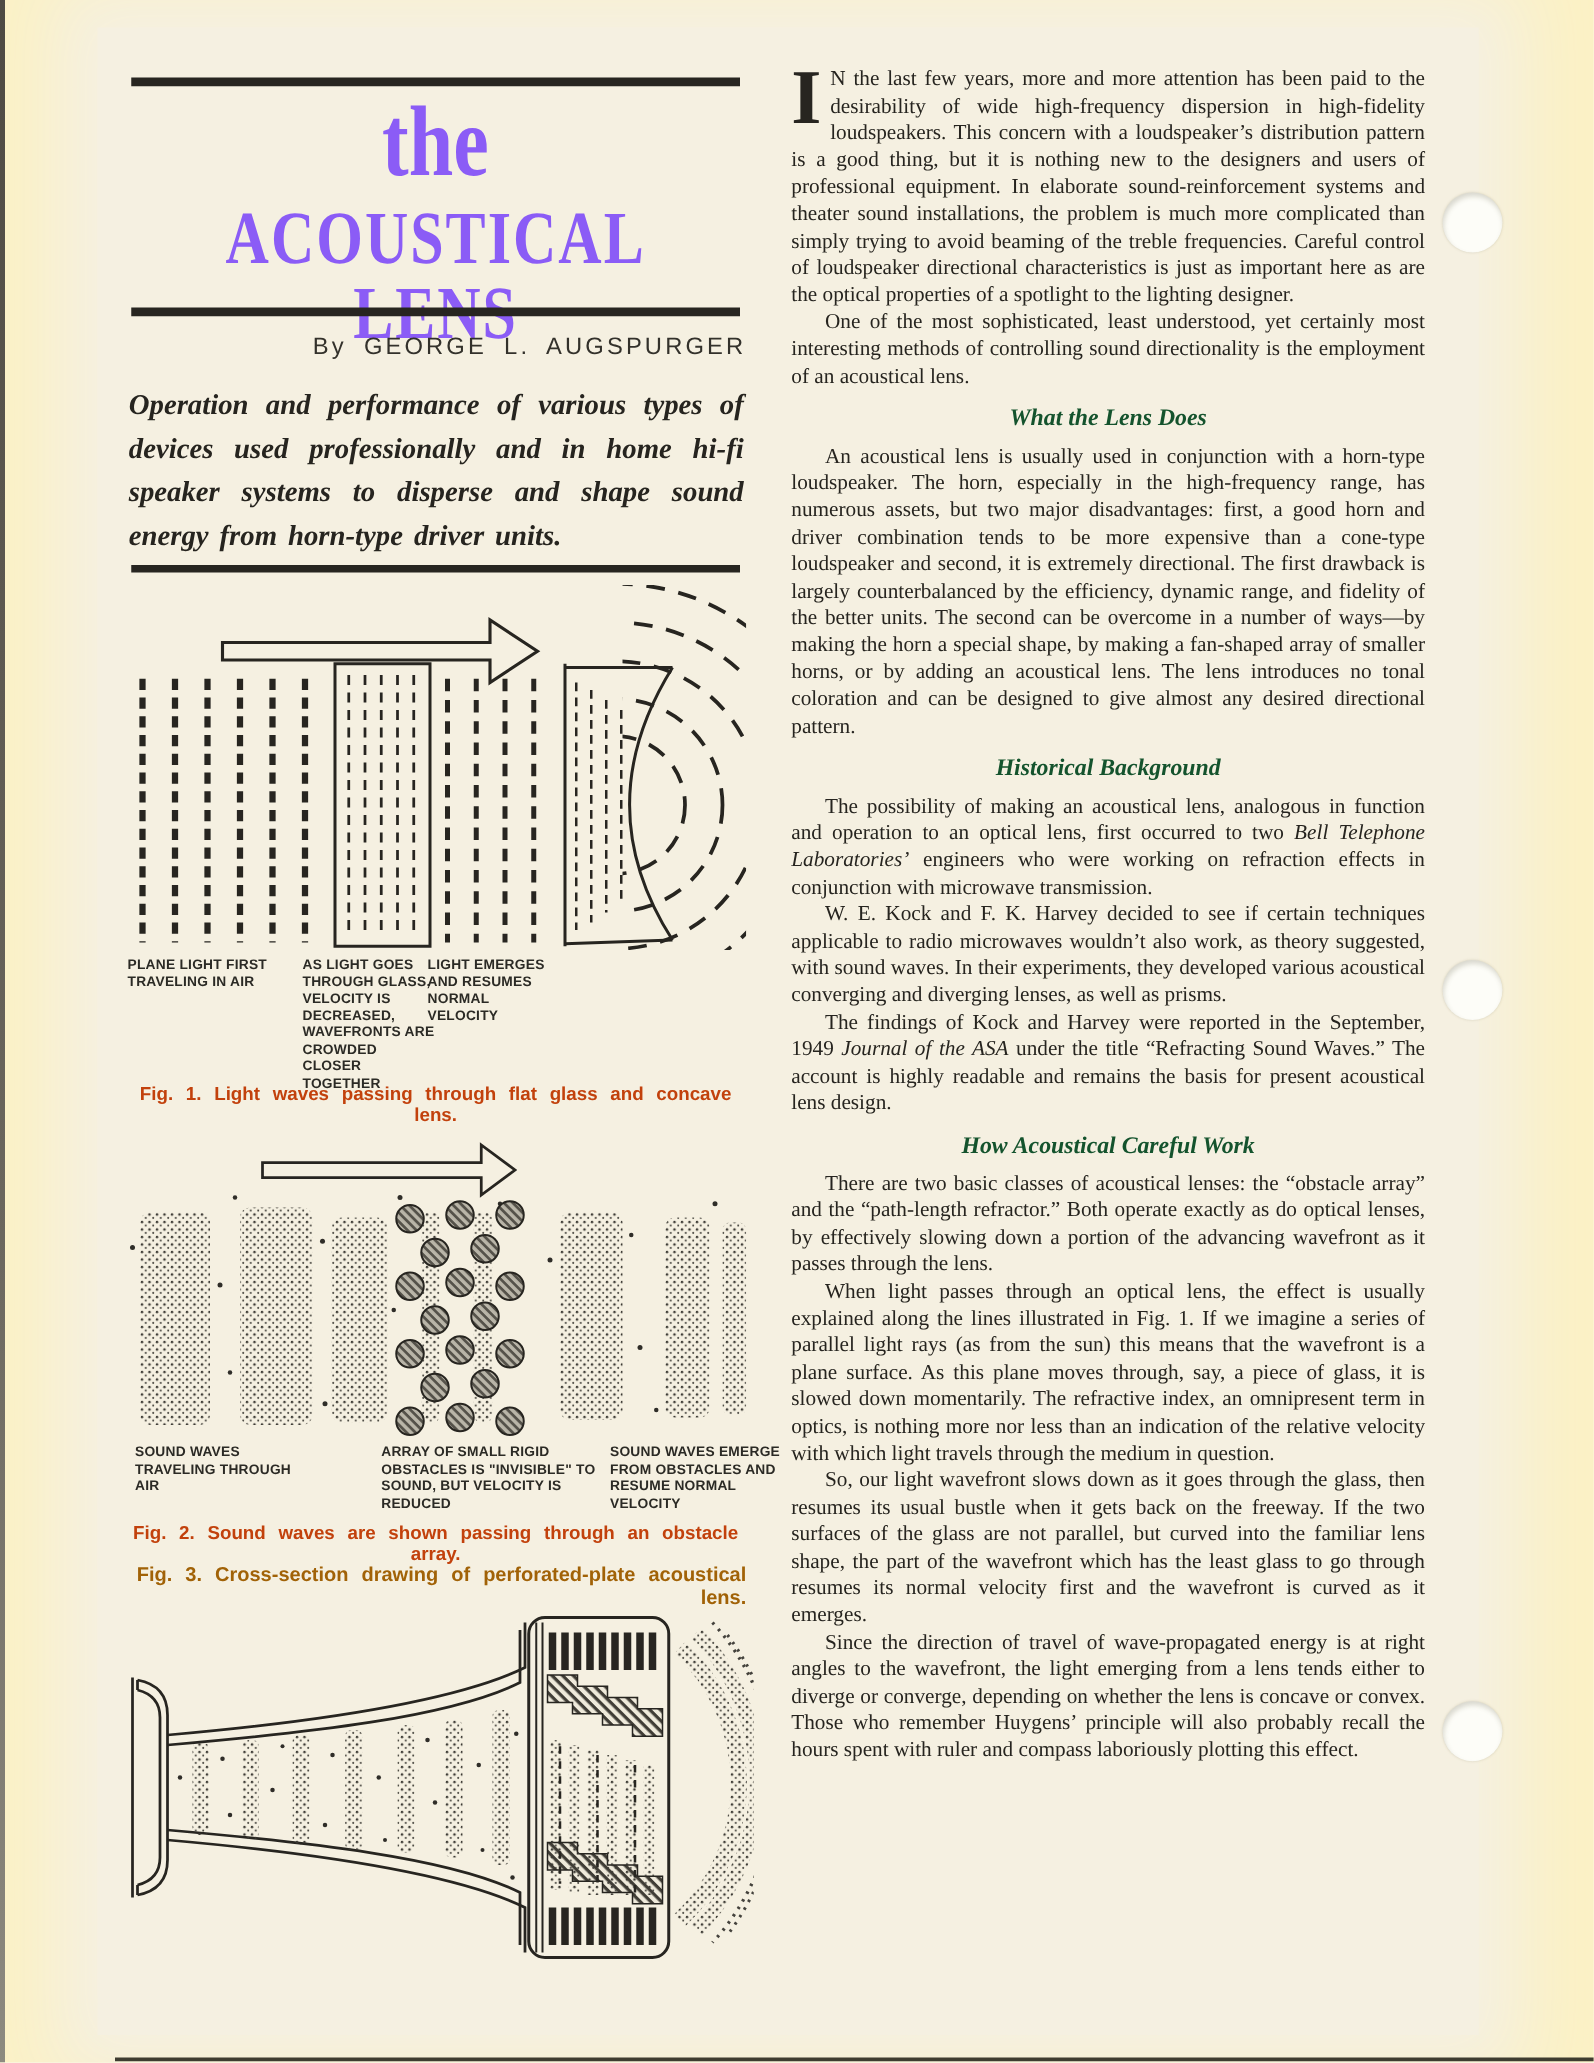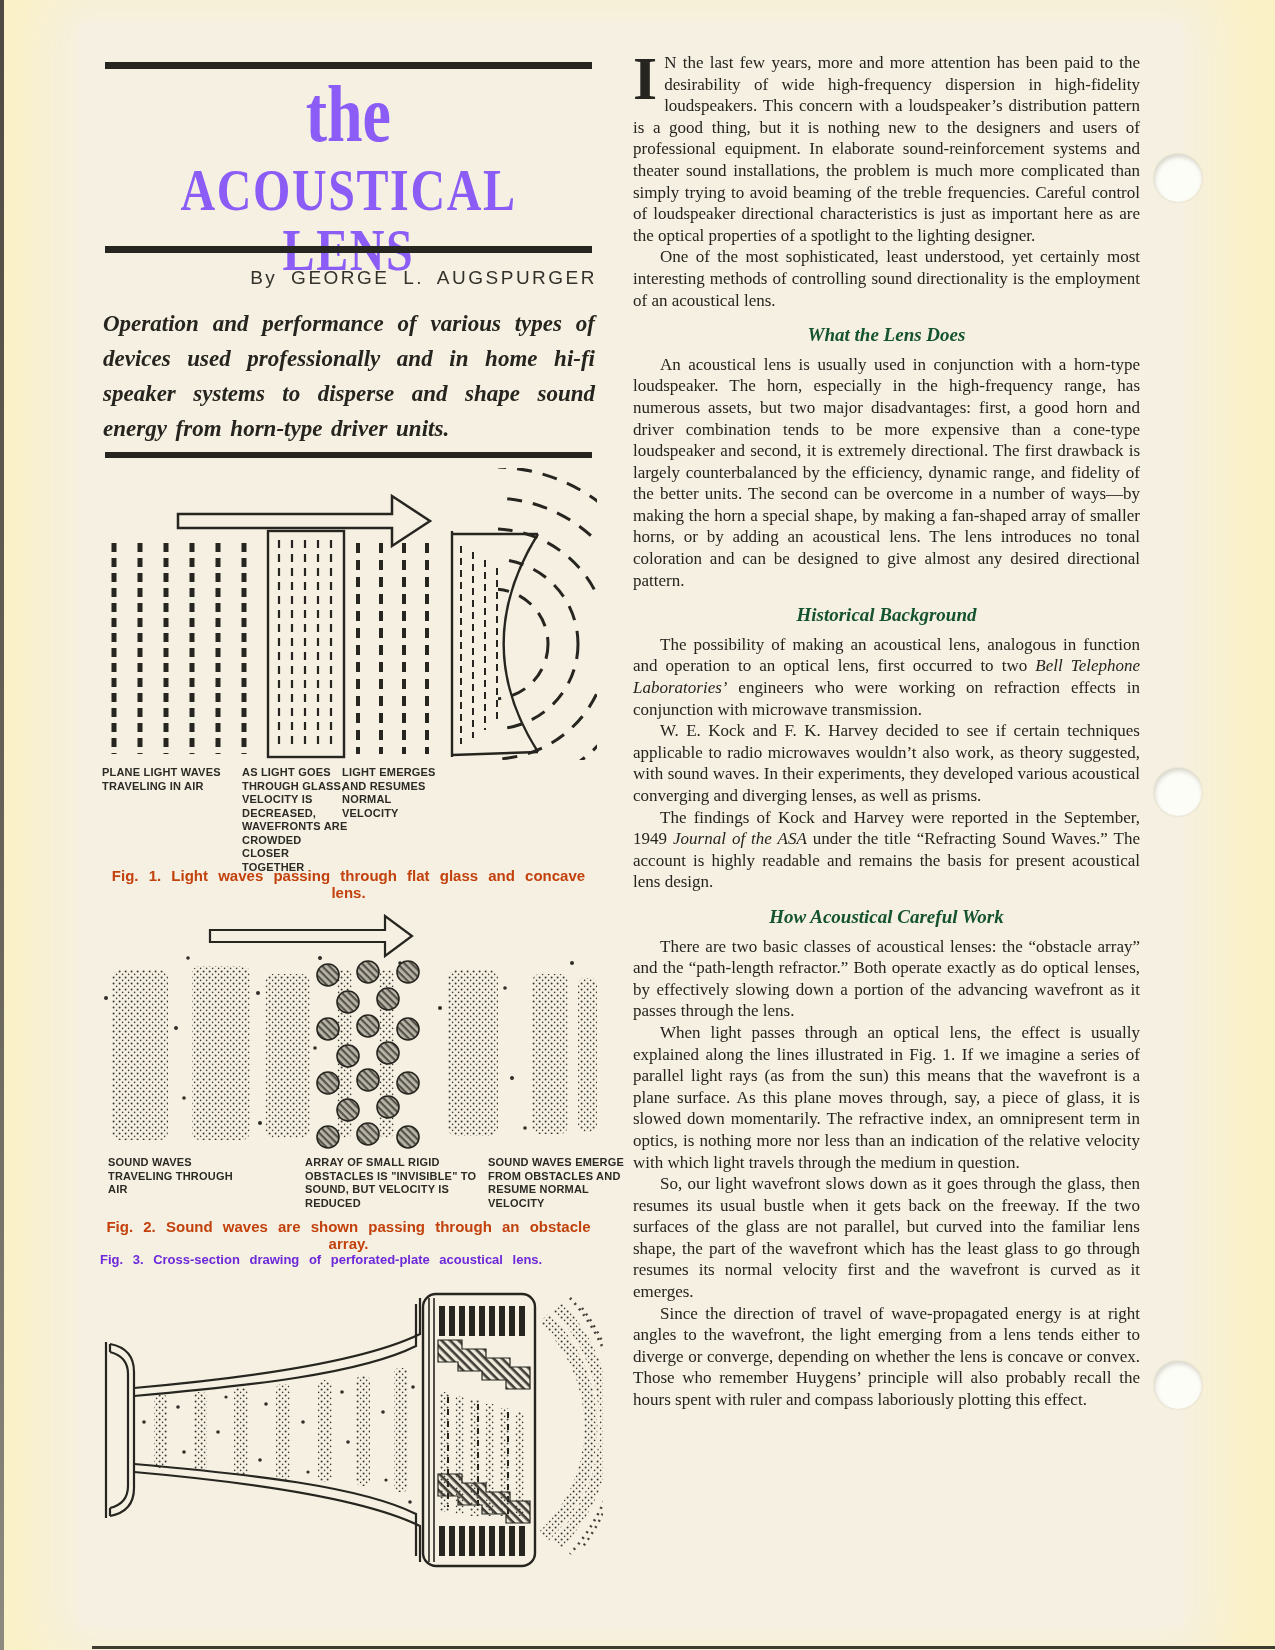--- a/index.html
+++ b/index.html
@@ -22,22 +22,22 @@
         word-spacing:6px;color:#33312b;}
   .deck{position:absolute;left:103px;width:492px;font-size:23px;font-style:italic;
         font-weight:bold;line-height:35px;text-align:justify;color:#26241f;word-spacing:3px;}
   
   .fig{position:absolute;}
   .fig-label{position:absolute;font-family:"Liberation Sans",sans-serif;font-weight:bold;
         font-size:11px;line-height:13.5px;letter-spacing:.2px;color:#2b2a25;}
   .fig-caption{position:absolute;left:0;width:100%;text-align:center;
         font-family:"Liberation Sans",sans-serif;font-weight:bold;font-size:15px;
         word-spacing:6px;color:#c2410c;}
-  .caption-solo{position:absolute;text-align:left;font-family:"Liberation Sans",sans-serif;
-        font-weight:bold;font-size:13px;word-spacing:6px;color:#6d28d9;}
+  .caption-solo{position:absolute;text-align:right;font-family:"Liberation Sans",sans-serif;
+        font-weight:bold;font-size:16px;word-spacing:6px;color:#a16207;}
   
   .col-right{position:absolute;left:633px;top:52px;width:507px;font-size:17px;
         line-height:21.6px;text-align:justify;}
   .para{margin:0;text-indent:27px;}
   .para.first{text-indent:0;}
   .dropcap{float:left;font-size:62px;line-height:48px;font-weight:bold;padding:2px 7px 0 0;
         color:#272520;}
   .xhead{text-align:center;font-weight:bold;font-style:italic;font-size:19px;
         margin:13px 0 8px 0;text-indent:0;color:#14532d;}
   svg{display:block;}
@@ -120,21 +120,21 @@
       </g>
 
       <g clip-path="url(#clip1r)" fill="none" stroke="#272520" stroke-width="3" stroke-dasharray="15 11">
         <circle cx="393" cy="176" r="55"></circle>
           <circle cx="393" cy="176" r="85"></circle>
         <circle cx="393" cy="176" r="115"></circle>
           <circle cx="393" cy="176" r="146"></circle>
         <circle cx="393" cy="176" r="177"></circle>
       </g>
     </svg>
-    <div class="fig-label" style="left:2px;top:298px;width:128px;">PLANE LIGHT WAVES TRAVELING IN AIR</div>
+    <div class="fig-label" style="left:2px;top:298px;width:128px;">PLANE LIGHT FIRST TRAVELING IN AIR</div>
     <div class="fig-label" style="left:142px;top:298px;width:106px;">AS LIGHT GOES THROUGH GLASS, VELOCITY IS DECREASED, WAVEFRONTS ARE CROWDED CLOSER TOGETHER</div>
     <div class="fig-label" style="left:242px;top:298px;width:104px;">LIGHT EMERGES AND RESUMES NORMAL VELOCITY</div>
     <div class="fig-caption" style="top:399px;">Fig. 1. Light waves passing through flat glass and concave lens.</div>
   </div>
 
   <div class="fig" style="left:100px;top:898px;width:497px;height:352px;">
     <svg width="497" height="252" viewBox="0 0 497 252">
       <defs>
         <pattern id="st2" width="6" height="6" patternUnits="userSpaceOnUse">
           <circle cx="1.6" cy="1.6" r="1" fill="#3b3933"></circle>

